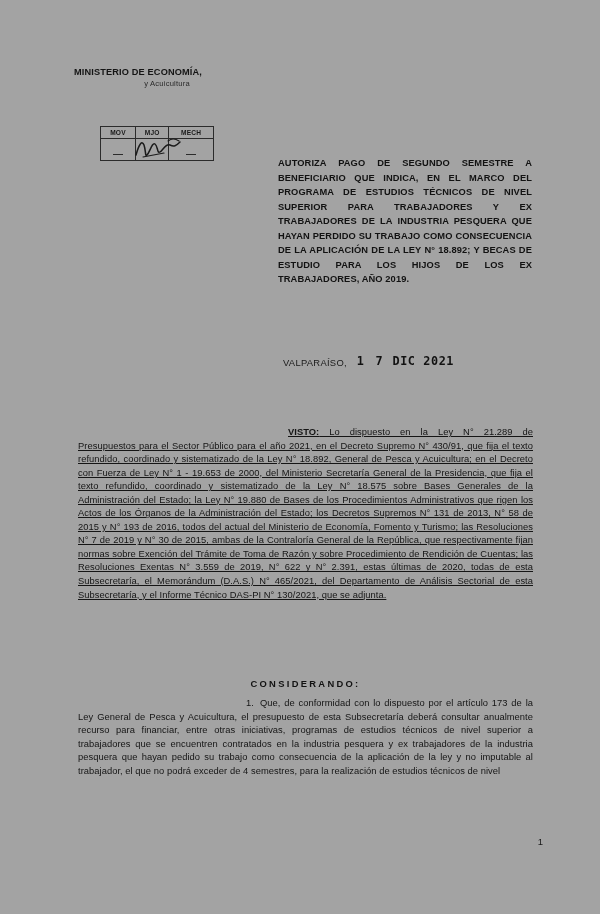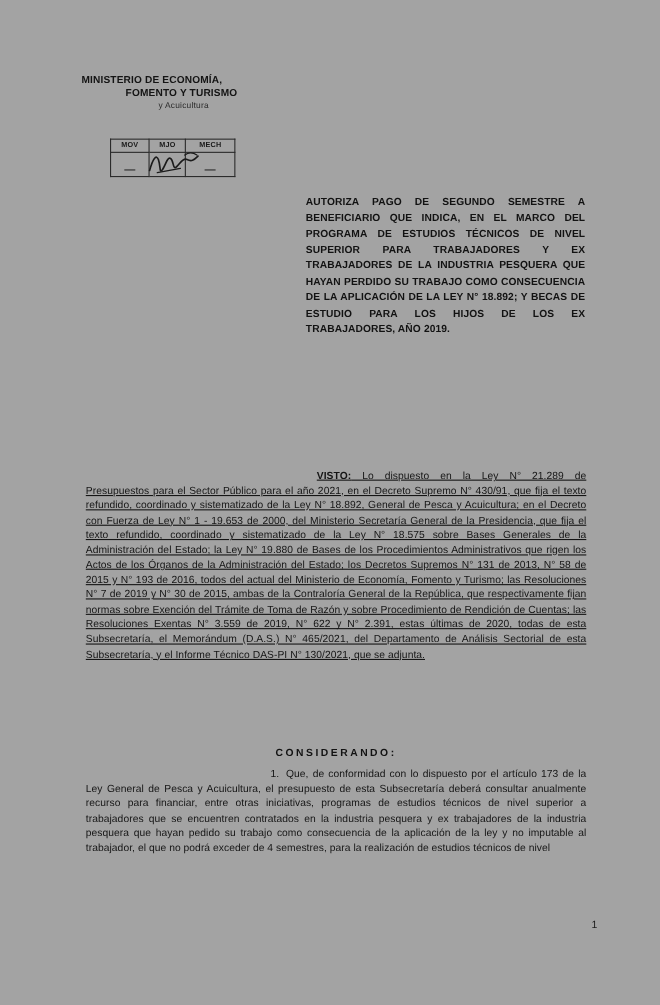--- a/index.html
+++ b/index.html
@@ -94,21 +94,21 @@
     width: 10px;
     border-bottom: 1.4px solid #2b2b2b;
     vertical-align: middle;
     margin-top: 10px;
   }
 
   
   .title-block {
     position: absolute;
     left: 278px;
-    top: 176px;
+    top: 156px;
     width: 254px;
     font-size: 9.3px;
     font-weight: bold;
     line-height: 14.55px;
     text-align: justify;
     text-align-last: left;
     letter-spacing: 0.1px;
     color: #121212;
     text-justify: inter-word;
   }
@@ -233,21 +233,20 @@
     color: #1a1a1a;
   }
 </style>
 </head>
 <body>
 
 <div class="page">
 
   <div class="letterhead">
     <div class="lh-line1">MINISTERIO DE ECONOMÍA,</div>
-    <div class="lh-line2">FOMENTO Y TURISMO</div>
     <div class="lh-sub2">y Acuicultura</div>
   </div>
 
   <table class="stamp-table">
     <tbody>
         <tr>
       <td>MOV</td>
       <td>MJO</td>
       <td>MECH</td>
     </tr>
@@ -260,20 +259,27 @@
           <path d="M38 8 C42 5, 46 6, 49 8" fill="none" stroke="#1b1b1b" stroke-width="1.1" stroke-linecap="round"></path>
         </svg>
       </td>
       <td><span class="dash"></span></td>
     </tr>
   </tbody>
     </table>
 
   <div class="title-block">AUTORIZA PAGO DE SEGUNDO SEMESTRE A BENEFICIARIO QUE INDICA, EN EL MARCO DEL PROGRAMA DE ESTUDIOS TÉCNICOS DE NIVEL SUPERIOR PARA TRABAJADORES Y EX TRABAJADORES DE LA INDUSTRIA PESQUERA QUE HAYAN PERDIDO SU TRABAJO COMO CONSECUENCIA DE LA APLICACIÓN DE LA LEY N° 18.892; Y BECAS DE ESTUDIO PARA LOS HIJOS DE LOS EX TRABAJADORES, AÑO 2019.</div>
 
+  <div class="place-line">
+    <span>VALPARAÍSO,</span>
+    <span class="date-stamp">
+      <span class="d1">1 7</span>
+      <span>DIC 2021</span>
+    </span>
+  </div>
 
 
   <div class="body-text">
     <p class="indent-visto"><span class="bold">VISTO:</span><span> Lo dispuesto en la Ley N° 21.289 de Presupuestos para el Sector Público para el año 2021, en el Decreto Supremo N° 430/91, que fija el texto refundido, coordinado y sistematizado de la Ley N° 18.892, General de Pesca y Acuicultura; en el Decreto con Fuerza de Ley N° 1 - 19.653 de 2000, del Ministerio Secretaría General de la Presidencia, que fija el texto refundido, coordinado y sistematizado de la Ley N° 18.575 sobre Bases Generales de la Administración del Estado; la Ley N° 19.880 de Bases de los Procedimientos Administrativos que rigen los Actos de los Órganos de la Administración del Estado; los Decretos Supremos N° 131 de 2013, N° 58 de 2015 y N° 193 de 2016, todos del actual del Ministerio de Economía, Fomento y Turismo; las Resoluciones N° 7 de 2019 y N° 30 de 2015, ambas de la Contraloría General de la República, que respectivamente fijan normas sobre Exención del Trámite de Toma de Razón y sobre Procedimiento de Rendición de Cuentas; las Resoluciones Exentas N° 3.559 de 2019, N° 622 y N° 2.391, estas últimas de 2020, todas de esta Subsecretaría, el Memorándum (D.A.S.) N° 465/2021, del Departamento de Análisis Sectorial de esta Subsecretaría, y el Informe Técnico DAS-PI N° 130/2021, que se adjunta.</span></p>
   </div>
 
   <div class="considerando">CONSIDERANDO:</div>
 
   <div class="para-one">
     <span class="numlead"><span class="n">1.</span></span><span>Que, de conformidad con lo dispuesto por el artículo 173 de la Ley General de Pesca y Acuicultura, el presupuesto de esta Subsecretaría deberá consultar anualmente recurso para financiar, entre otras iniciativas, programas de estudios técnicos de nivel superior a trabajadores que se encuentren contratados en la industria pesquera y ex trabajadores de la industria pesquera que hayan pedido su trabajo como consecuencia de la aplicación de la ley y no imputable al trabajador, el que no podrá exceder de 4 semestres, para la realización de estudios técnicos de nivel</span>

